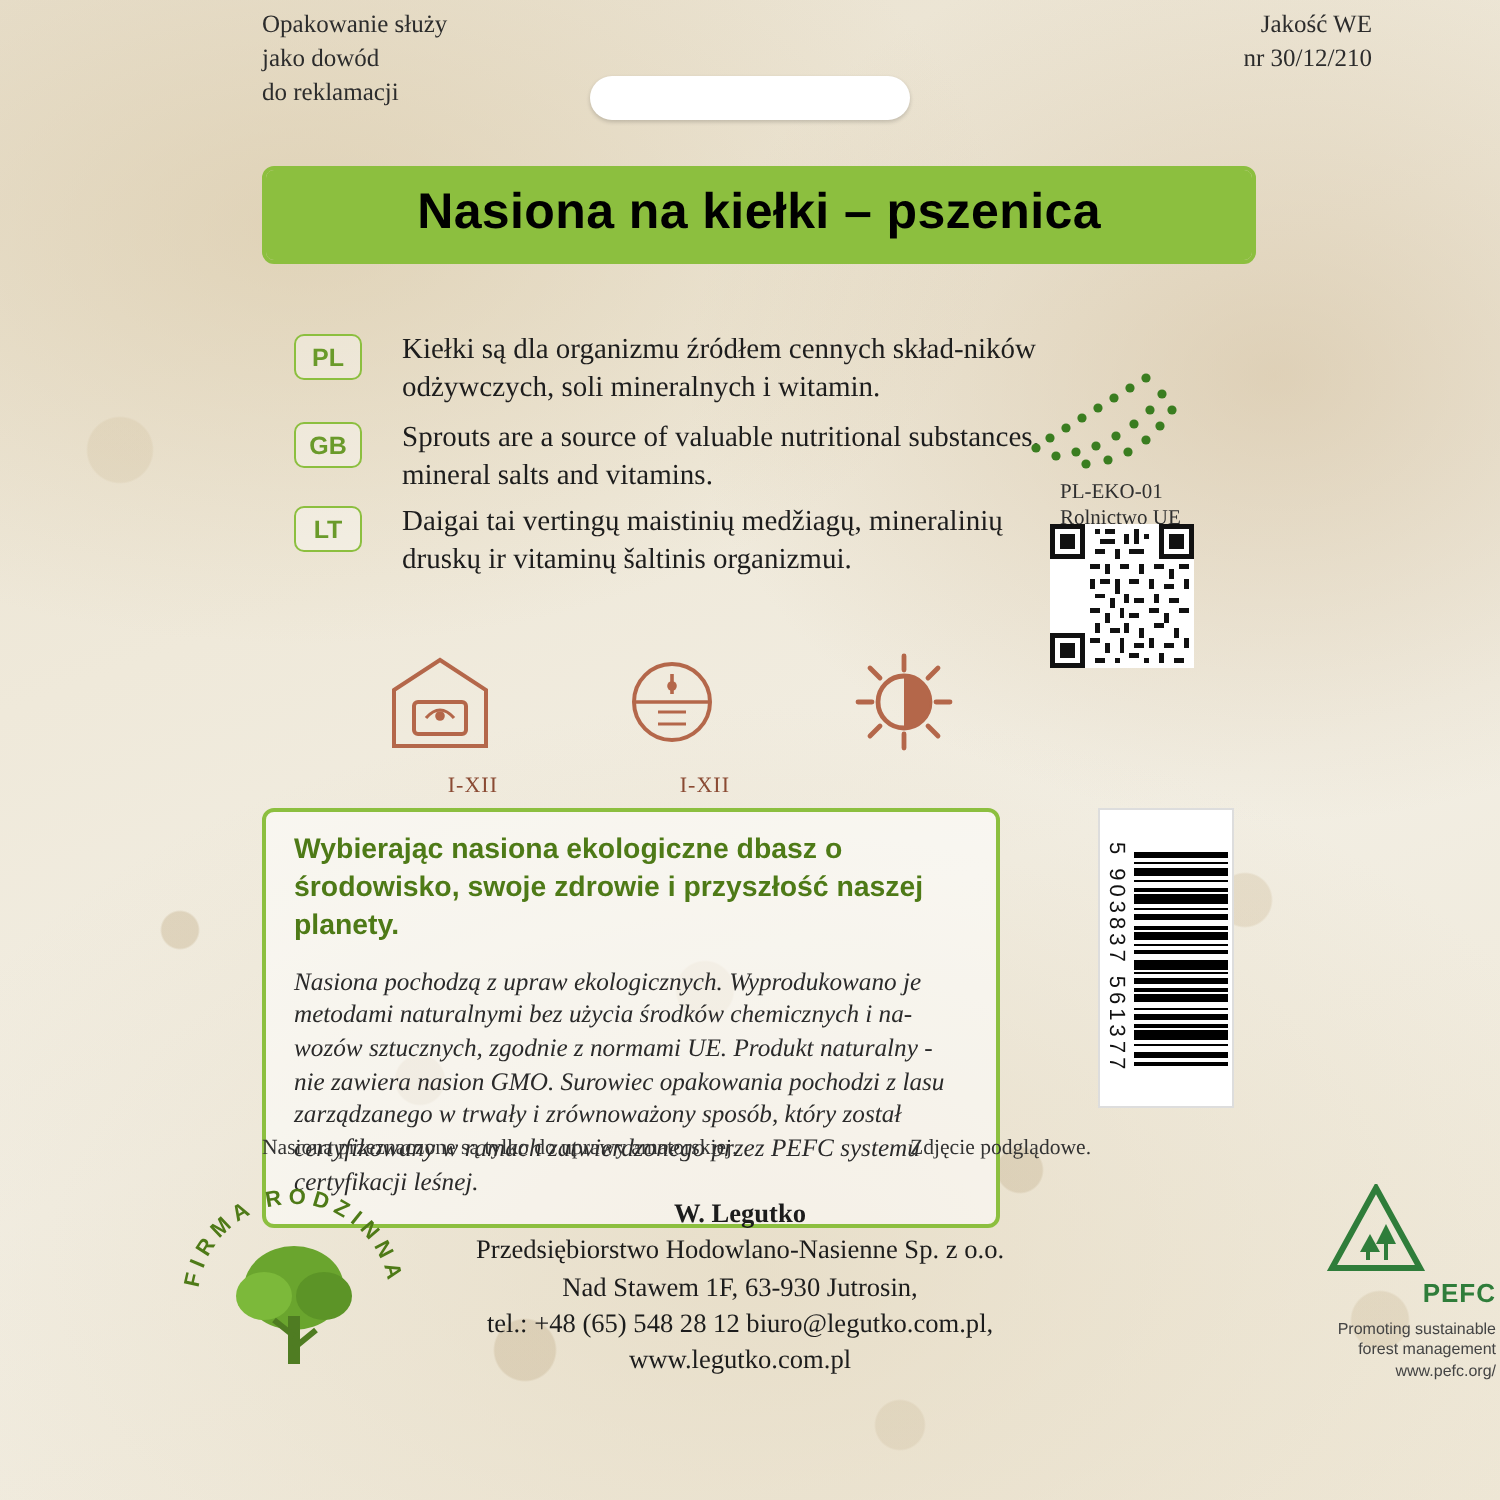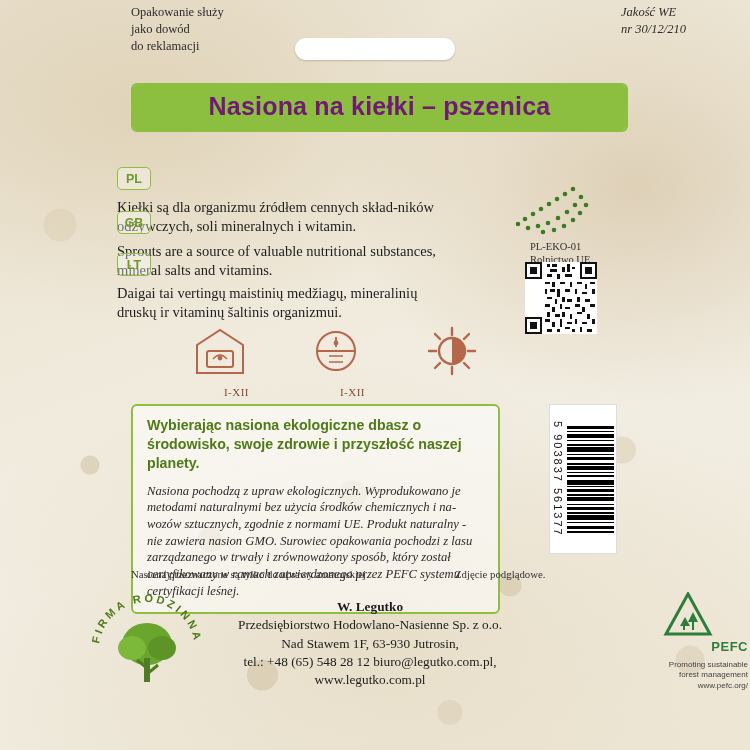--- a/index.html
+++ b/index.html
@@ -55,22 +55,21 @@
     line-height: 1.35;
     color: #2c2c2c;
   }
   .top-right-note {
     position: absolute;
     right: 64px;
     top: 4px;
     font-size: 12.5px;
     line-height: 1.35;
     color: #2c2c2c;
-    text-align: left;
-    font-style: italic;
+    text-align: right;
   }
   
   .hang-tab {
     position: absolute;
     left: 295px;
     top: 38px;
     width: 160px;
     height: 22px;
     border-radius: 12px;
     background: #ffffff;
@@ -83,21 +82,21 @@
     left: 131px;
     top: 83px;
     width: 493px;
     border: 2px solid #8cbf3f;
     border-radius: 6px;
     background: #ffffff;
     overflow: hidden;
   }
   .title-main {
     background: #8cbf3f;
-    color: #701a75;
+    color: #000000;
     font-family: "Liberation Sans", sans-serif;
     font-weight: bold;
     font-size: 25px;
     text-align: center;
     padding: 7px 0 9px;
     letter-spacing: 0.2px;
   }
   .title-sub {
     display: flex;
     align-items: center;
@@ -112,24 +111,23 @@
   .title-sub .eco { width: 48%; text-align: center; }
   .title-sub .divider {
     width: 1px;
     height: 18px;
     background: #8cbf3f;
   }
 
   
   .lang-block {
     position: absolute;
-    left: 117px;
+    left: 147px;
     display: flex;
-    gap: 8px;
-    flex-direction: column;
+    gap: 20px;
   }
   .lang-tag {
     flex: 0 0 auto;
     width: 32px;
     height: 21px;
     border: 1.6px solid #8cbf3f;
     border-radius: 5px;
     color: #6a9a2a;
     font-family: "Liberation Sans", sans-serif;
     font-size: 12.5px;

